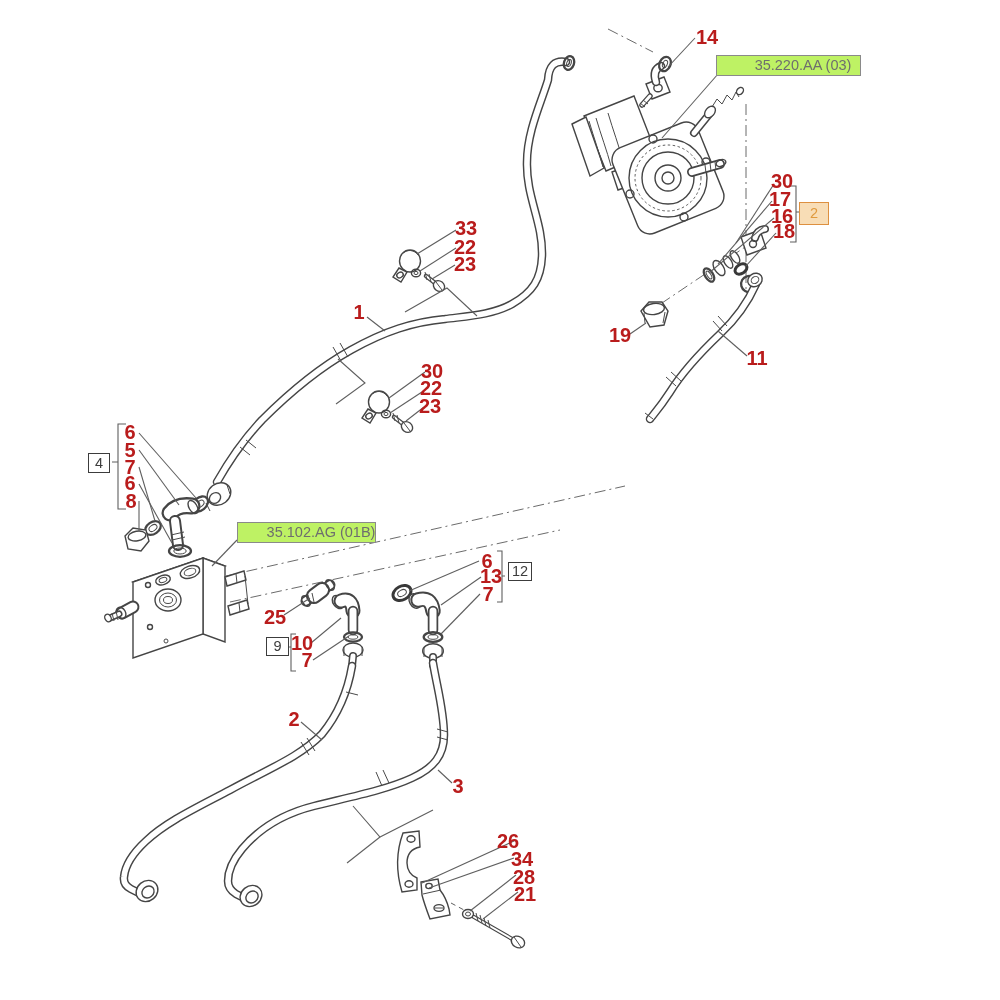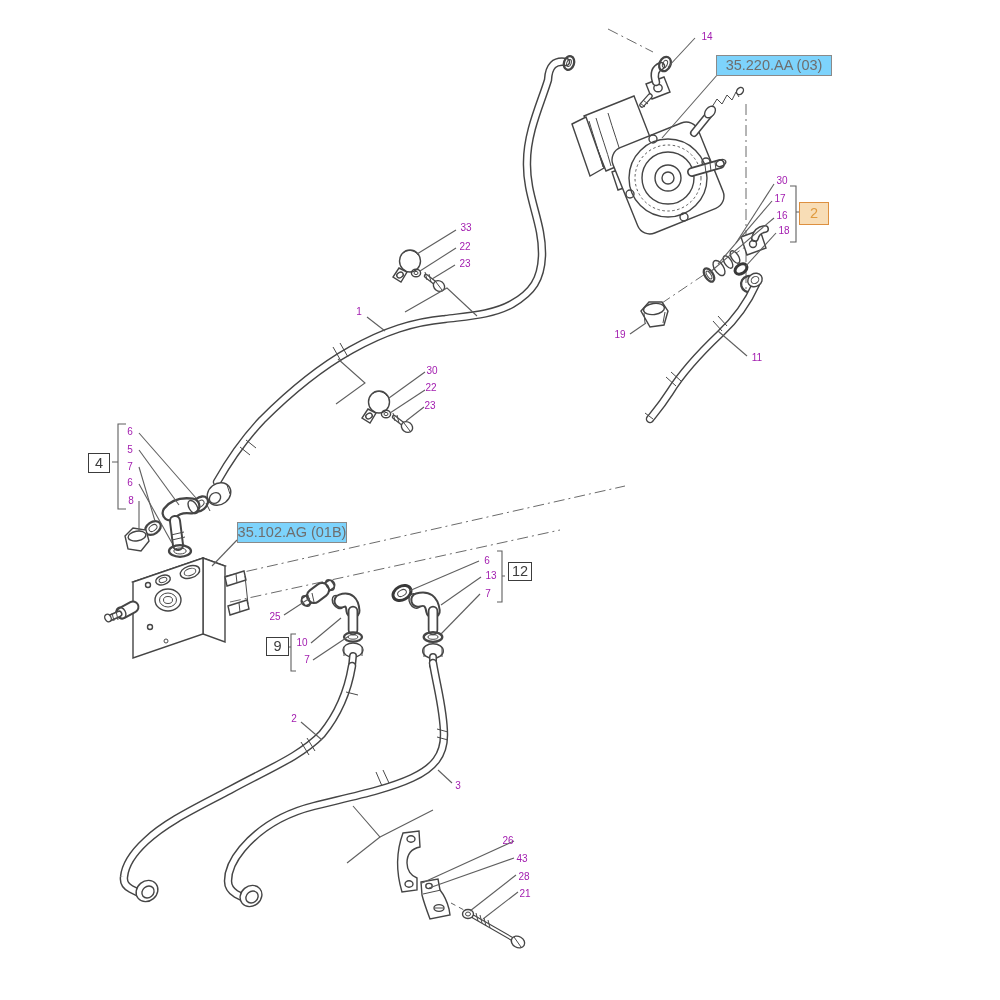--- a/index.html
+++ b/index.html
@@ -14,25 +14,25 @@
   .tubeI{stroke:#ffffff;stroke-width:5.6;fill:none;stroke-linecap:round;stroke-linejoin:round;}
   .wO{stroke:#454545;fill:none;stroke-linecap:round;stroke-linejoin:round;}
   .wI{stroke:#ffffff;fill:none;stroke-linecap:round;stroke-linejoin:round;}
   .ring{stroke:#454545;stroke-width:2.3;fill:none;}
   .ringt{stroke:#383838;stroke-width:3;fill:none;}
   .leader{stroke:#5f5f5f;stroke-width:1.1;fill:none;}
   .dd{stroke:#6b6b6b;stroke-width:1;fill:none;stroke-dasharray:11 4 2 4;}
   .ds{stroke:#5f5f5f;stroke-width:1;fill:none;stroke-dasharray:5 4;}
   .td{stroke:#4a4a4a;stroke-width:0.9;fill:none;stroke-dasharray:2.5 2.5;}
   
-  .callout{position:absolute;transform:translate(-50%,-50%);font-size:10px;color:#a21caf;
-           white-space:nowrap;line-height:1;}
-  .ref-box{position:absolute;border:1.5px solid #8a8a8a;background:#7dd3fc;color:#6e6e6e;
+  .callout{position:absolute;transform:translate(-50%,-50%);font-size:20px;color:#b91c1c;
+           white-space:nowrap;line-height:1;font-weight:bold;}
+  .ref-box{position:absolute;border:1.5px solid #8a8a8a;background:#bef264;color:#6e6e6e;
            font-size:14.5px;display:flex;align-items:center;justify-content:center;
-           white-space:nowrap;line-height:1;}
+           white-space:nowrap;line-height:1;padding-left:29px;}
   .group-box{position:absolute;border:1.4px solid #3c3c3c;background:#fff;color:#3c3c3c;
            font-size:14.5px;display:flex;align-items:center;justify-content:center;line-height:1;}
   .highlight-box{position:absolute;border:1.6px solid var(--hl-border,#dd9040);
            background:var(--hl-bg,#f8ddb6);color:var(--hl-text,#e09a3e);
            font-size:14.5px;display:flex;align-items:center;justify-content:center;line-height:1;}
 </style>
 </head>
 <body>
 
 <div class="stage">
@@ -376,21 +376,21 @@
   <div class="callout" style="left:131px;top:501px">8</div>
   <div class="callout" style="left:275px;top:617px">25</div>
   <div class="callout" style="left:302px;top:643px">10</div>
   <div class="callout" style="left:307px;top:660px">7</div>
   <div class="callout" style="left:487px;top:561px">6</div>
   <div class="callout" style="left:491px;top:576px">13</div>
   <div class="callout" style="left:488px;top:594px">7</div>
   <div class="callout" style="left:294px;top:719px">2</div>
   <div class="callout" style="left:458px;top:786px">3</div>
   <div class="callout" style="left:508px;top:841px">26</div>
-  <div class="callout" style="left:522px;top:859px">43</div>
+  <div class="callout" style="left:522px;top:859px">34</div>
   <div class="callout" style="left:524px;top:877px">28</div>
   <div class="callout" style="left:525px;top:894px">21</div>
 
   <div class="ref-box" style="left:716px;top:55px;width:114px;height:19px">35.220.AA (03)</div>
   <div class="ref-box" style="left:237px;top:522px;width:108px;height:19px">35.102.AG (01B)</div>
 
   <div class="group-box" style="left:88px;top:453px;width:20px;height:18px">4</div>
   <div class="group-box" style="left:266px;top:637px;width:21px;height:17px">9</div>
   <div class="group-box" style="left:508px;top:562px;width:22px;height:17px">12</div>
 

